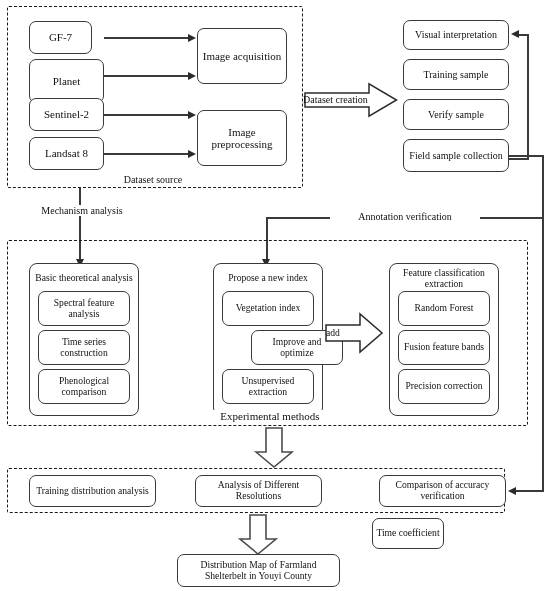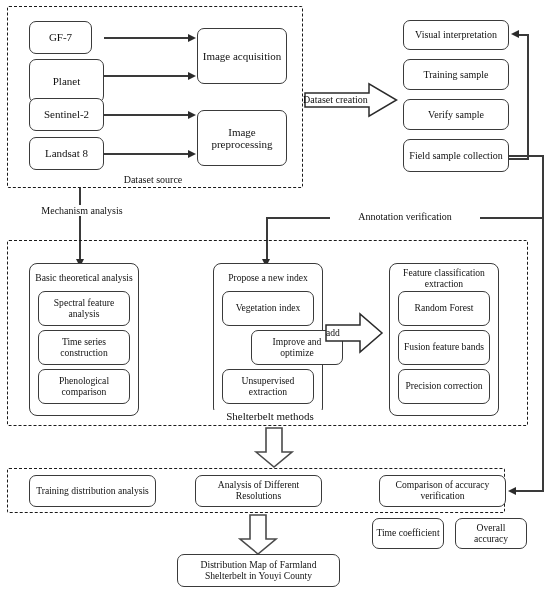--- a/index.html
+++ b/index.html
@@ -204,21 +204,21 @@
   <div class="node t95" style="left:398px;top:291px;width:92px;height:35px;">
     <span class="lbl">Random Forest</span>
   </div>
   <div class="node t95" style="left:398px;top:330px;width:92px;height:35px;">
     <span class="lbl">Fusion feature bands</span>
   </div>
   <div class="node t95" style="left:398px;top:369px;width:92px;height:35px;">
     <span class="lbl">Precision correction</span>
   </div>
 
-  <div class="caption t11" style="left:205px;top:410px;width:130px;">Shelterbelt methods</div>
+  <div class="caption t11" style="left:205px;top:410px;width:130px;">Experimental methods</div>
 
   <div class="blockarrow" style="left:255px;top:428px;width:38px;height:40px;">
     <svg width="38" height="40" viewBox="0 0 38 40">
       <path d="M11,0 L27,0 L27,24 L37,24 L19,39 L1,24 L11,24 Z" fill="#ffffff" stroke="#4a4a4a" stroke-width="1.6" stroke-linejoin="miter"></path>
     </svg>
   </div>
 
   <div class="dashed-group" style="left:7px;top:468px;width:498px;height:45px;"></div>
 
   <div class="node t95" style="left:29px;top:475px;width:127px;height:32px;">
@@ -231,23 +231,20 @@
     <span class="lbl">Comparison of accuracy verification</span>
   </div>
 
   <div class="edge v" style="left:542.4px;top:219px;width:1.6px;height:273px;"></div>
   <div class="edge h" style="left:516px;top:490.4px;width:28px;"></div>
   <div class="arrowhead ah-left" style="left:508px;top:486.5px;"></div>
 
   <div class="node t95" style="left:372px;top:518px;width:72px;height:31px;">
     <span class="lbl">Time coefficient</span>
   </div>
-  <div class="node t95" style="left:455px;top:518px;width:72px;height:31px;">
-    <span class="lbl">Overall accuracy</span>
-  </div>
 
   <div class="blockarrow" style="left:239px;top:515px;width:38px;height:40px;">
     <svg width="38" height="40" viewBox="0 0 38 40">
       <path d="M11,0 L27,0 L27,24 L37,24 L19,39 L1,24 L11,24 Z" fill="#ffffff" stroke="#4a4a4a" stroke-width="1.6" stroke-linejoin="miter"></path>
     </svg>
   </div>
 
   <div class="node t95" style="left:177px;top:554px;width:163px;height:33px;">
     <span class="lbl">Distribution Map of Farmland Shelterbelt in Youyi County</span>
   </div>

